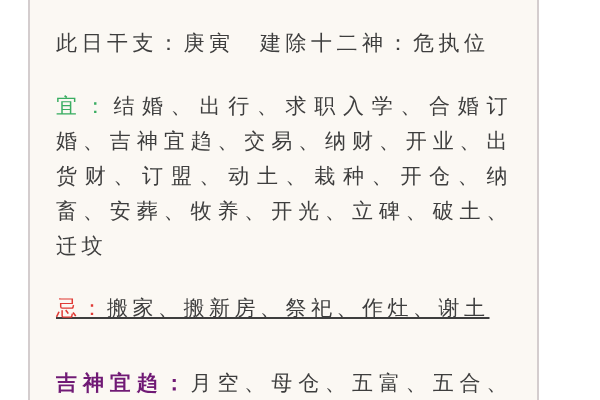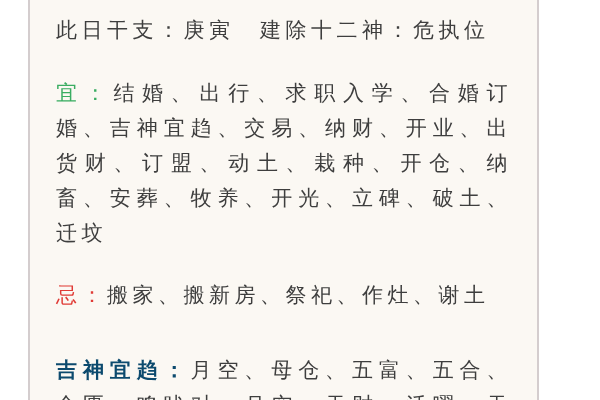--- a/index.html
+++ b/index.html
@@ -12,39 +12,39 @@
     font-family: "Liberation Sans", "DejaVu Sans", sans-serif;
   }
   .panel {
     box-sizing: border-box;
     margin-left: 28px;
     width: 511px;
     height: 400px;
     background: #fbf8f3;
     border-left: 2px solid #d4cdce;
     border-right: 2px solid #d4cdce;
-    padding: 12px 25px 0 26px;
+    padding: 25px 25px 0 26px;
     overflow: hidden;
   }
   .para {
     margin: 0;
     font-size: 21px;
     line-height: 35px;
     letter-spacing: 4.5px;
     color: #3e3e3e;
     text-align: justify;
     text-justify: inter-character;
   }
   .para.day-line { text-align: left; }
   .suitable-para { margin-top: 28px; }
-  .avoid-para { margin-top: 27px; }
+  .avoid-para { margin-top: 27px; text-decoration: underline; }
   .lucky-para { margin-top: 40px; }
   .label-green { color: #3aad62; }
   .label-red { color: #e03b36; }
-  .label-bold { font-weight: 700; color: #0c4a6e; margin-top: 36px; }
+  .label-bold { font-weight: 700; color: #701a75; margin-top: 36px; }
 </style>
 </head>
 <body>
 
 <div class="panel">
 
   <p class="para day-line"><span>此日干支：庚寅　建除十二神：危执位</span></p>
 
   <p class="para suitable-para"><span class="label-green">宜：</span><span>结婚、出行、求职入学、合婚订婚、吉神宜趋、交易、纳财、开业、出货财、订盟、动土、栽种、开仓、纳畜、安葬、牧养、开光、立碑、破土、迁坟</span></p>
 

